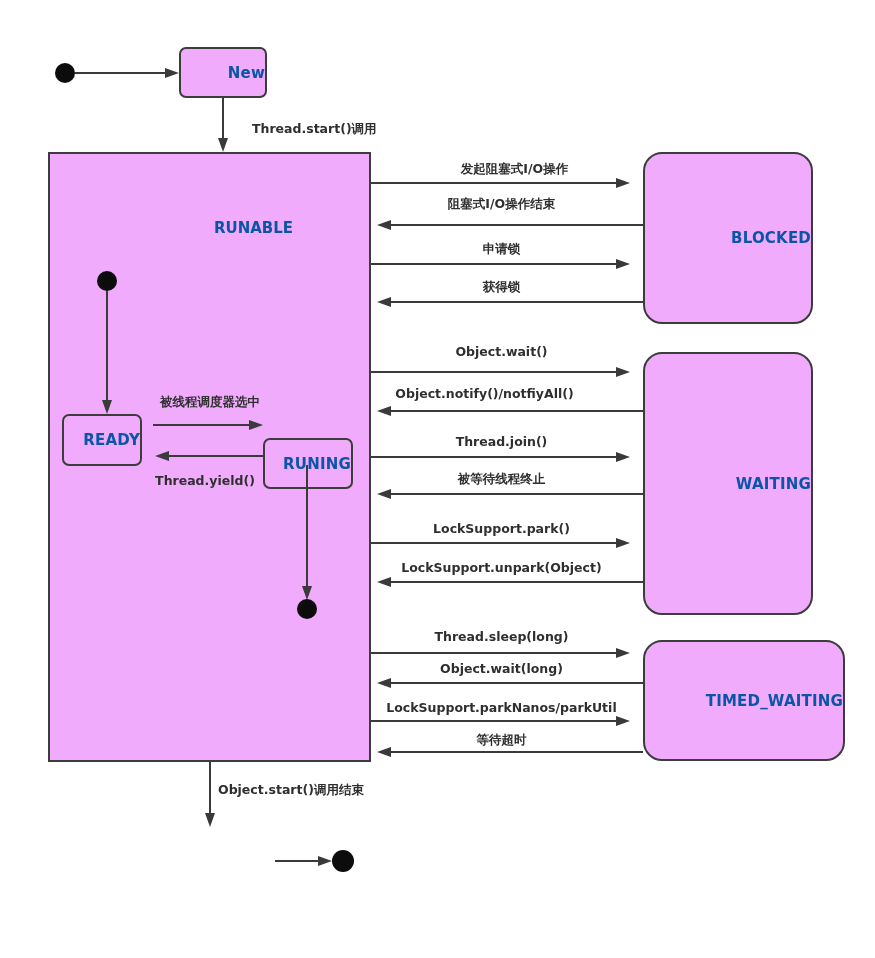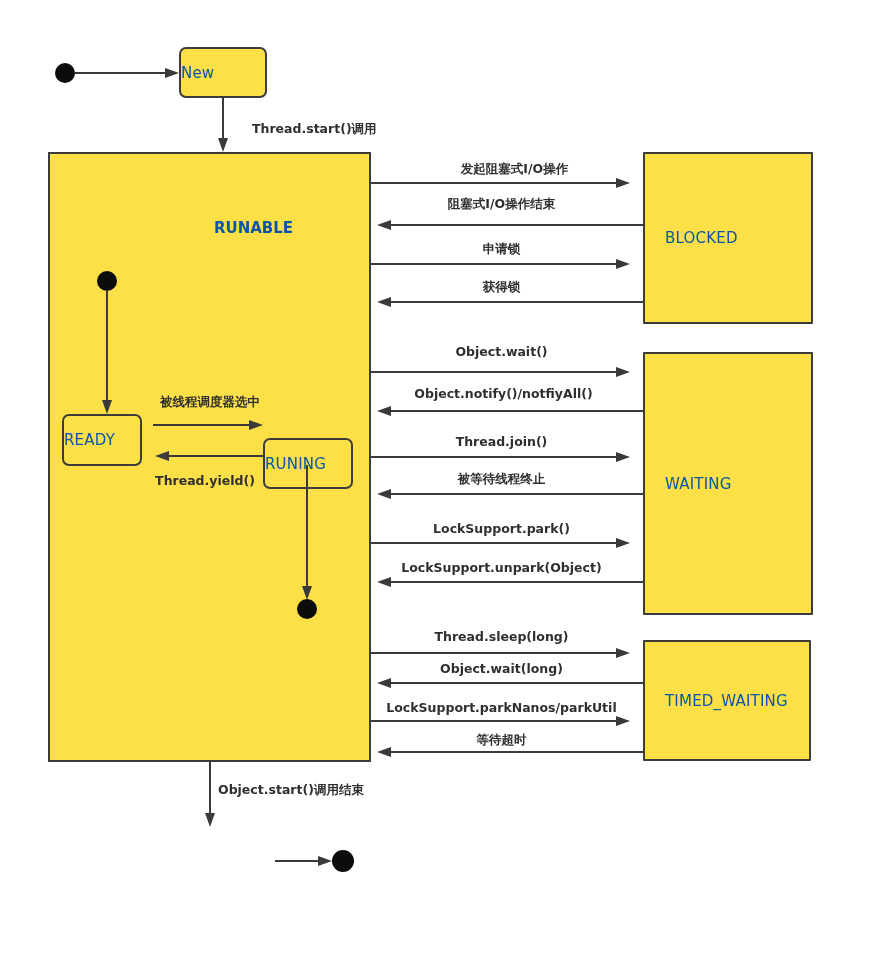--- a/index.html
+++ b/index.html
@@ -5,32 +5,32 @@
   html,body{margin:0;padding:0;background:#ffffff;}
   #canvas{
     position:relative;
     width:875px;height:958px;
     background:#ffffff;
     font-family:"DejaVu Sans","Liberation Sans",sans-serif;
     overflow:hidden;
   }
   .box{
     position:absolute;
-    background:#fde047;
+    background:#f0abfc;
     border:2px solid #3c3c3c;
     border-radius:7px;
-    display:flex;align-items:center;justify-content:flex-start;
-    font-weight:normal;
+    display:flex;align-items:center;justify-content:flex-end;
+    font-weight:bold;
     color:#0a55a8;
     font-size:15px;
     letter-spacing:.2px;
     box-sizing:border-box;
   }
   .bigbox{border-radius:0;}
-  .rbox{border-radius:1px;padding-left:20px;}
+  .rbox{border-radius:19px;padding-left:20px;}
   .statename{position:absolute;font-weight:bold;color:#0a55a8;font-size:15px;text-align:center;}
   .hline{position:absolute;height:2px;background:#3a3a3a;}
   .vline{position:absolute;width:2px;background:#3a3a3a;}
   .tri-r{position:absolute;width:0;height:0;border-top:5px solid transparent;border-bottom:5px solid transparent;border-left:14px solid #3a3a3a;}
   .tri-l{position:absolute;width:0;height:0;border-top:5px solid transparent;border-bottom:5px solid transparent;border-right:14px solid #3a3a3a;}
   .tri-d{position:absolute;width:0;height:0;border-left:5px solid transparent;border-right:5px solid transparent;border-top:14px solid #3a3a3a;}
   .dot{position:absolute;background:#0c0c0c;border-radius:50%;}
   .lab{position:absolute;font-weight:bold;color:#2f2f2f;font-size:12.5px;white-space:nowrap;}
   .lab-c{text-align:center;}
 </style>
@@ -76,21 +76,21 @@
   <div class="vline" style="left:306px;top:465px;height:121px;"></div>
   <div class="tri-d" style="left:302px;top:586px;"></div>
   <div class="dot" style="left:297px;top:599px;width:20px;height:20px;"></div>
 
   <div class="box rbox" style="left:643px;top:152px;width:170px;height:172px;">
     <span>BLOCKED</span>
   </div>
   <div class="box rbox" style="left:643px;top:352px;width:170px;height:263px;">
     <span>WAITING</span>
   </div>
-  <div class="box rbox" style="left:643px;top:640px;width:168px;height:121px;">
+  <div class="box rbox" style="left:643px;top:640px;width:202px;height:121px;">
     <span>TIMED_WAITING</span>
   </div>
 
   <div class="lab lab-c" style="left:386px;top:161px;width:257px;">发起阻塞式I/O操作</div>
   <div class="hline" style="left:371px;top:182px;width:245px;"></div>
   <div class="tri-r" style="left:616px;top:178px;"></div>
 
   <div class="lab lab-c" style="left:373px;top:196px;width:257px;">阻塞式I/O操作结束</div>
   <div class="hline" style="left:391px;top:224px;width:252px;"></div>
   <div class="tri-l" style="left:377px;top:220px;"></div>
@@ -100,21 +100,21 @@
   <div class="tri-r" style="left:616px;top:259px;"></div>
 
   <div class="lab lab-c" style="left:373px;top:279px;width:257px;">获得锁</div>
   <div class="hline" style="left:391px;top:301px;width:252px;"></div>
   <div class="tri-l" style="left:377px;top:297px;"></div>
 
   <div class="lab lab-c" style="left:373px;top:344px;width:257px;">Object.wait()</div>
   <div class="hline" style="left:371px;top:371px;width:245px;"></div>
   <div class="tri-r" style="left:616px;top:367px;"></div>
 
-  <div class="lab lab-c" style="left:375px;top:386px;width:257px;">Object.notify()/notfiyAll()</div>
+  <div class="lab lab-c" style="left:356px;top:386px;width:257px;">Object.notify()/notfiyAll()</div>
   <div class="hline" style="left:391px;top:410px;width:252px;"></div>
   <div class="tri-l" style="left:377px;top:406px;"></div>
 
   <div class="lab lab-c" style="left:373px;top:434px;width:257px;">Thread.join()</div>
   <div class="hline" style="left:371px;top:456px;width:245px;"></div>
   <div class="tri-r" style="left:616px;top:452px;"></div>
 
   <div class="lab lab-c" style="left:373px;top:471px;width:257px;">被等待线程终止</div>
   <div class="hline" style="left:391px;top:493px;width:252px;"></div>
   <div class="tri-l" style="left:377px;top:489px;"></div>

